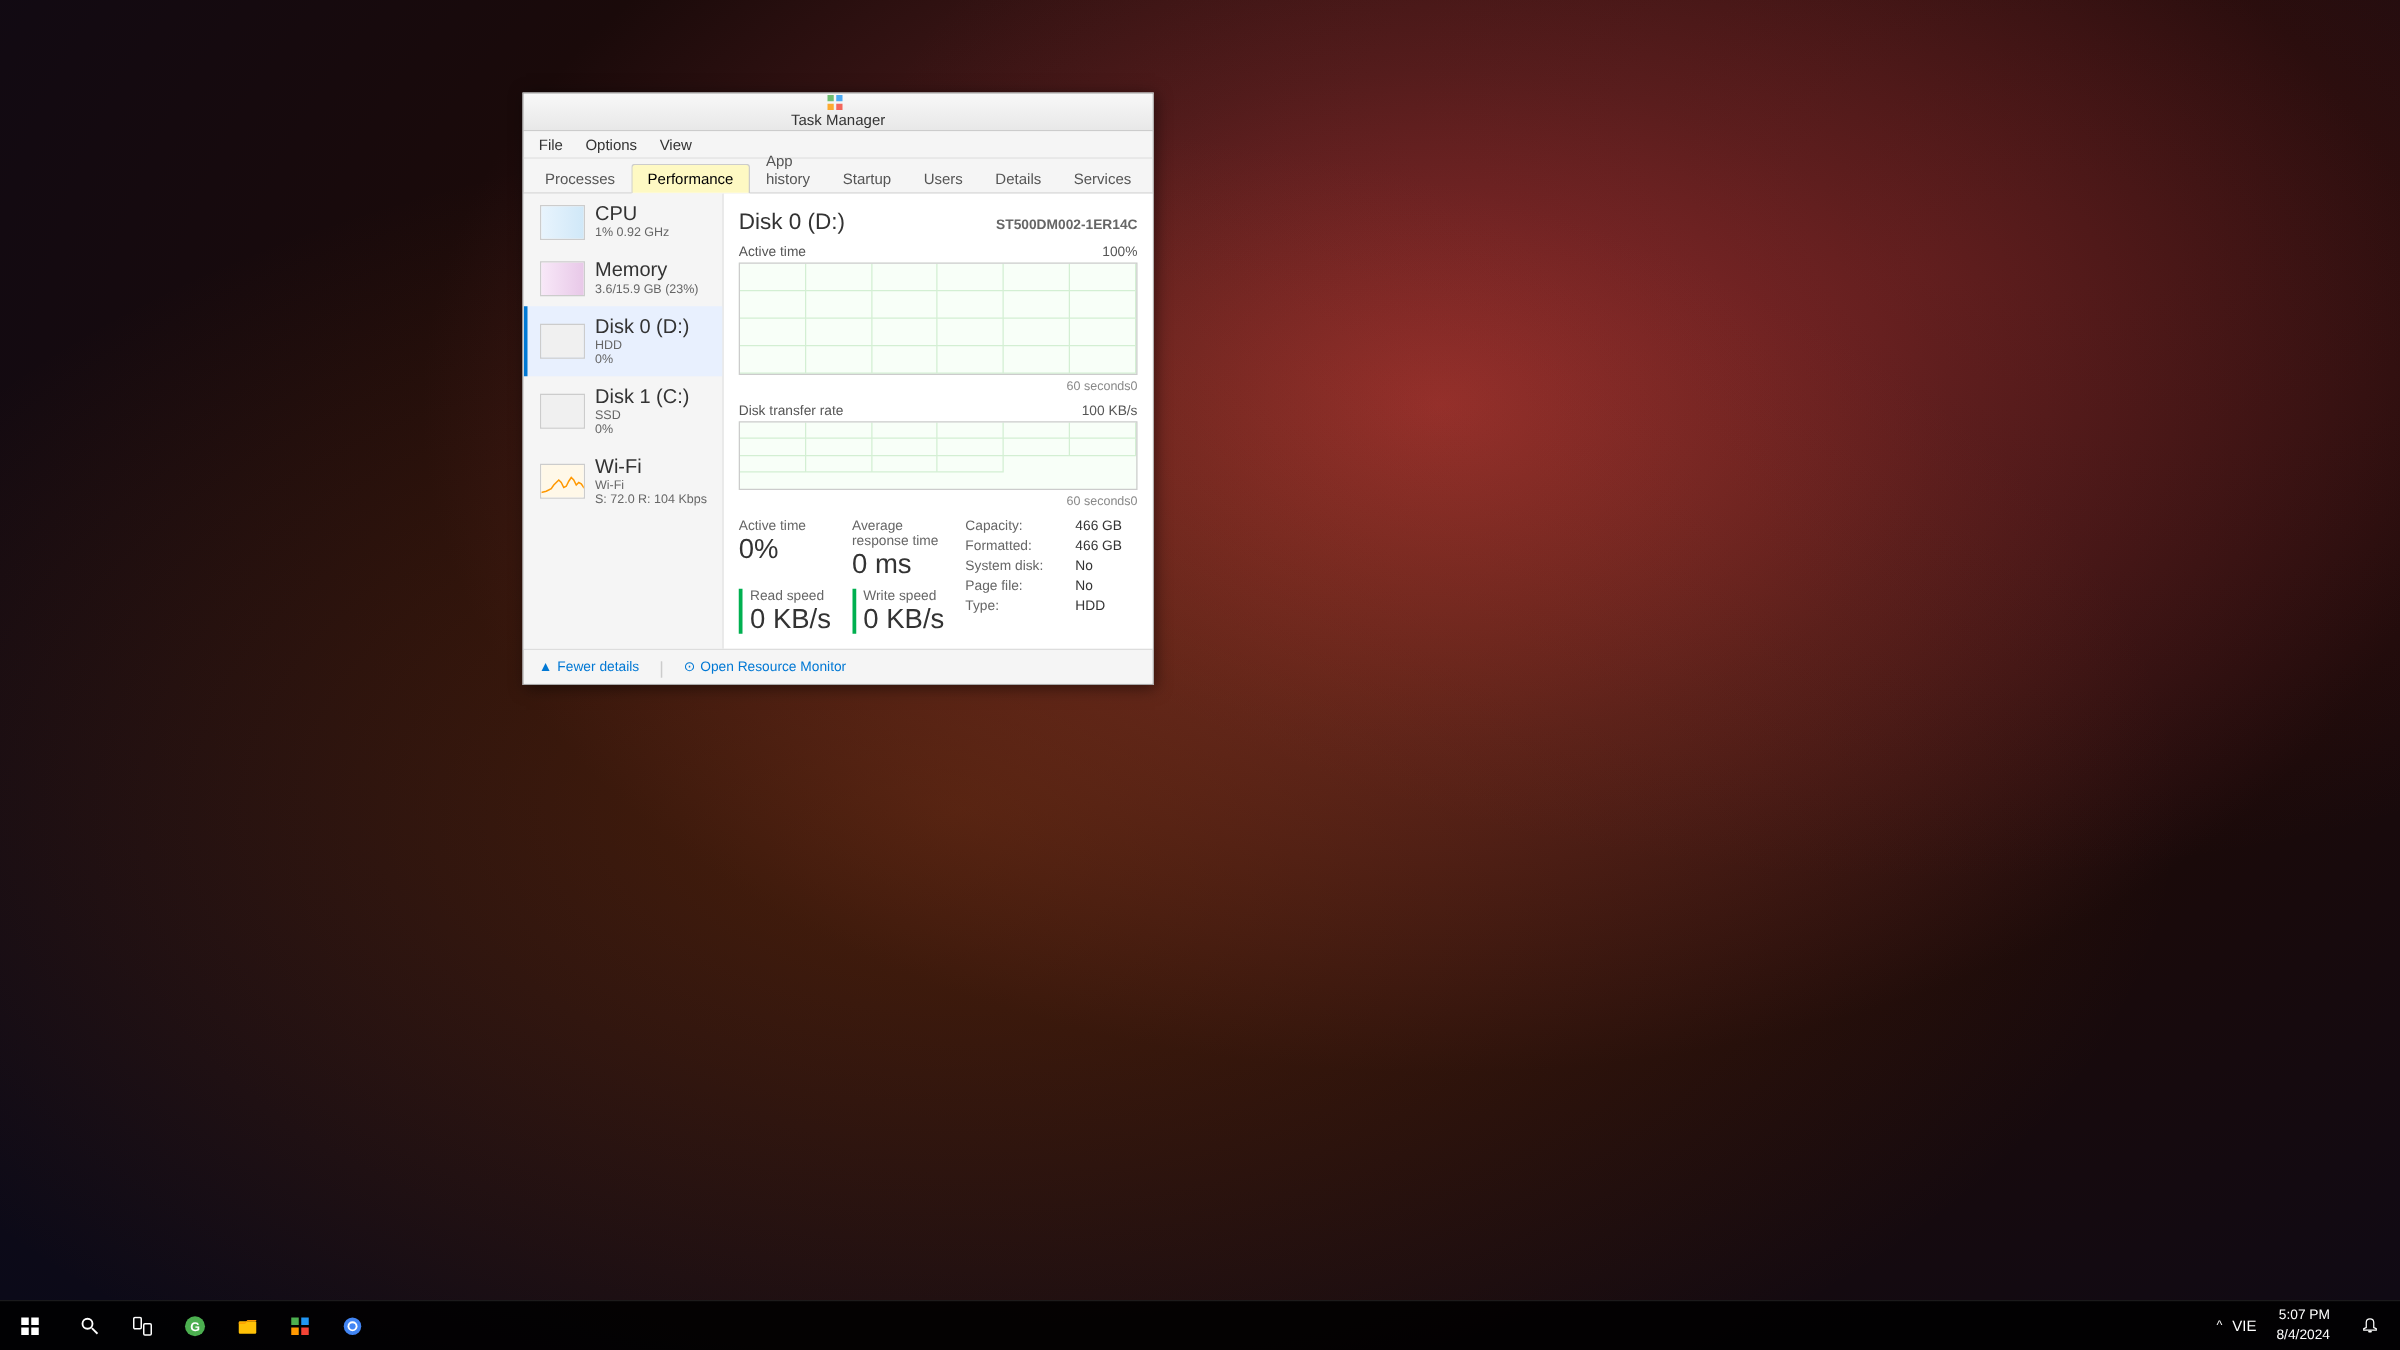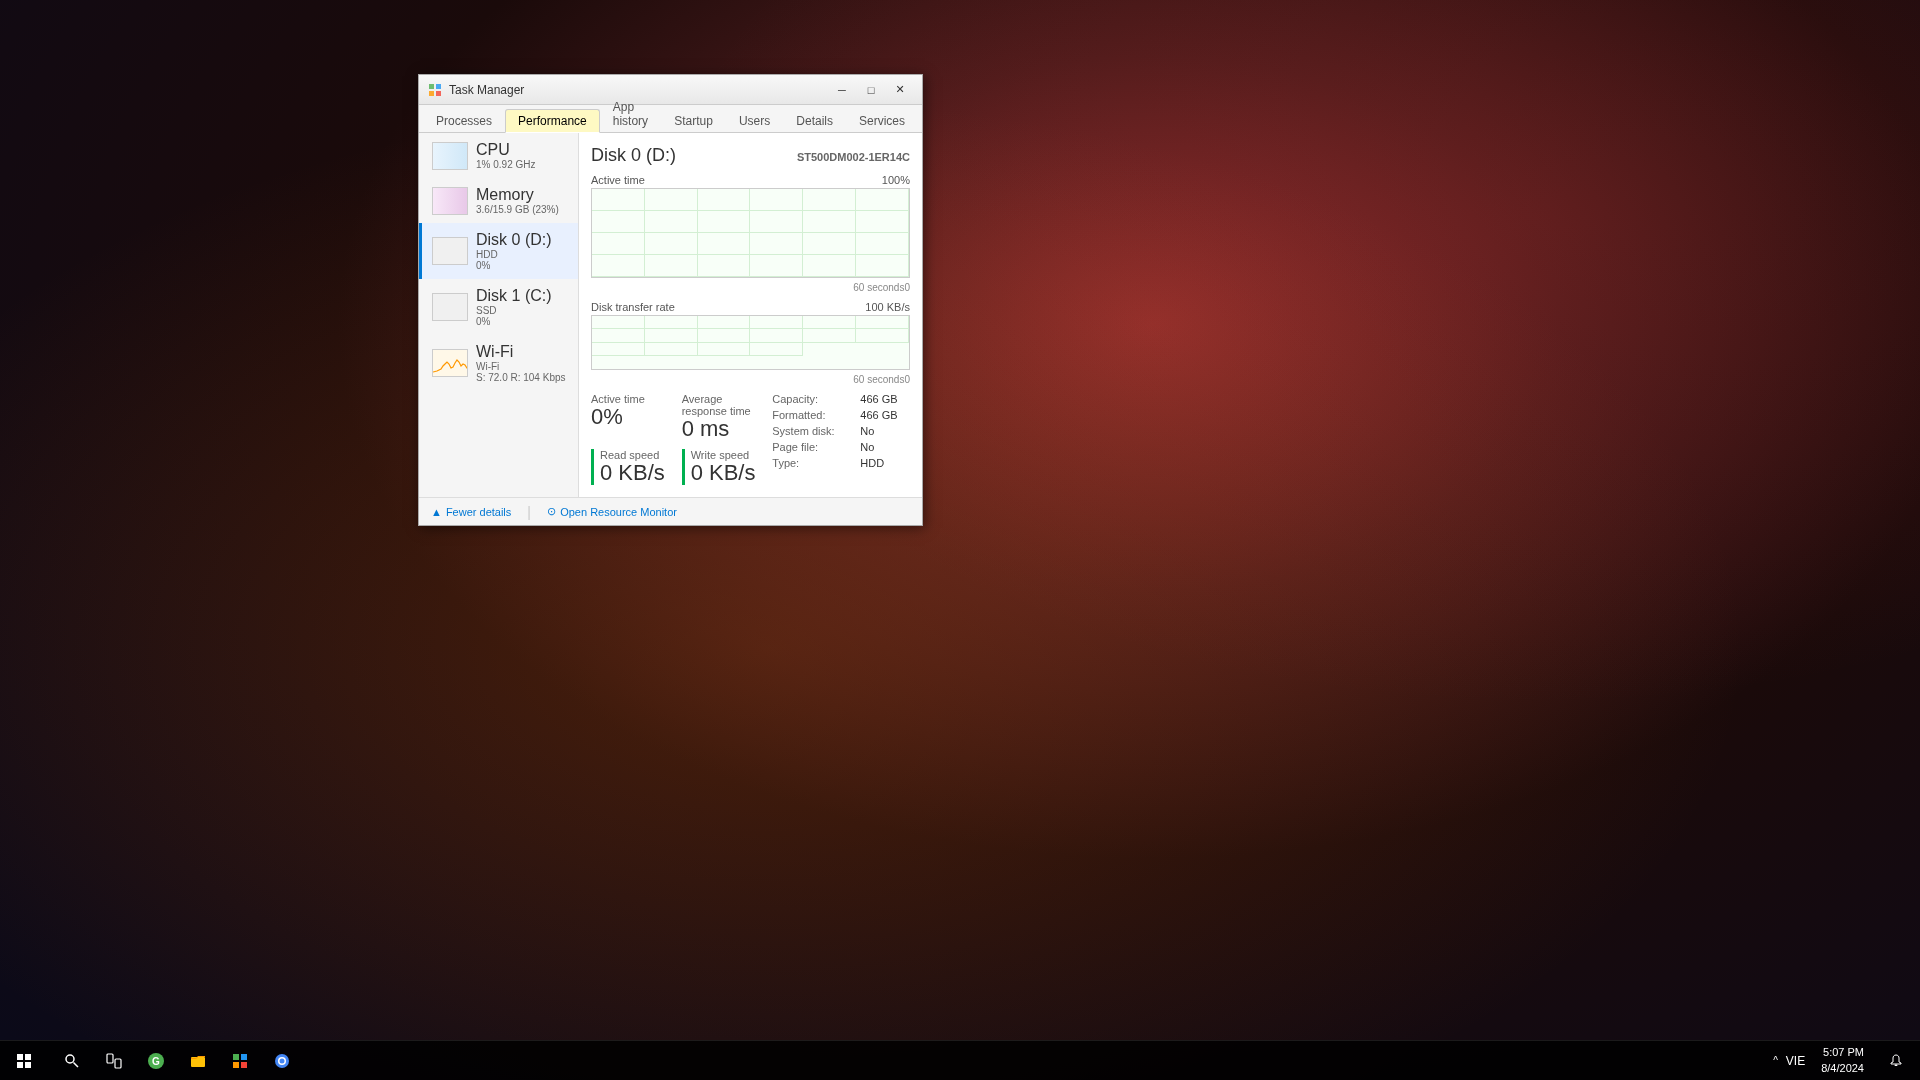--- a/index.html
+++ b/index.html
@@ -111,20 +111,21 @@
       flex-direction: column;
     }
     .titlebar {
       height: 30px;
       background: linear-gradient(to bottom, #f8f8f8, #e8e8e8);
       display: flex;
       align-items: center;
       padding: 0 8px;
       border-bottom: 1px solid #ccc;
       user-select: none;
+      flex-direction: column;
     }
     .titlebar-icon {
       width: 16px;
       height: 16px;
       margin-right: 6px;
       display: flex;
       align-items: center;
       justify-content: center;
       font-size: 12px;
     }
@@ -432,20 +433,25 @@
       </svg>
     </div>
     <span class="titlebar-title">Task Manager</span>
     <div class="titlebar-controls">
       <div class="win-btn">─</div>
       <div class="win-btn">□</div>
       <div class="win-btn close">✕</div>
     </div>
   </div>
 
+  <div class="menubar">
+    <div class="menu-item">File</div>
+    <div class="menu-item">Options</div>
+    <div class="menu-item">View</div>
+  </div>
 
   <div class="tabs">
     <div class="tab">Processes</div>
     <div class="tab active">Performance</div>
     <div class="tab">App history</div>
     <div class="tab">Startup</div>
     <div class="tab">Users</div>
     <div class="tab">Details</div>
     <div class="tab">Services</div>
   </div>

